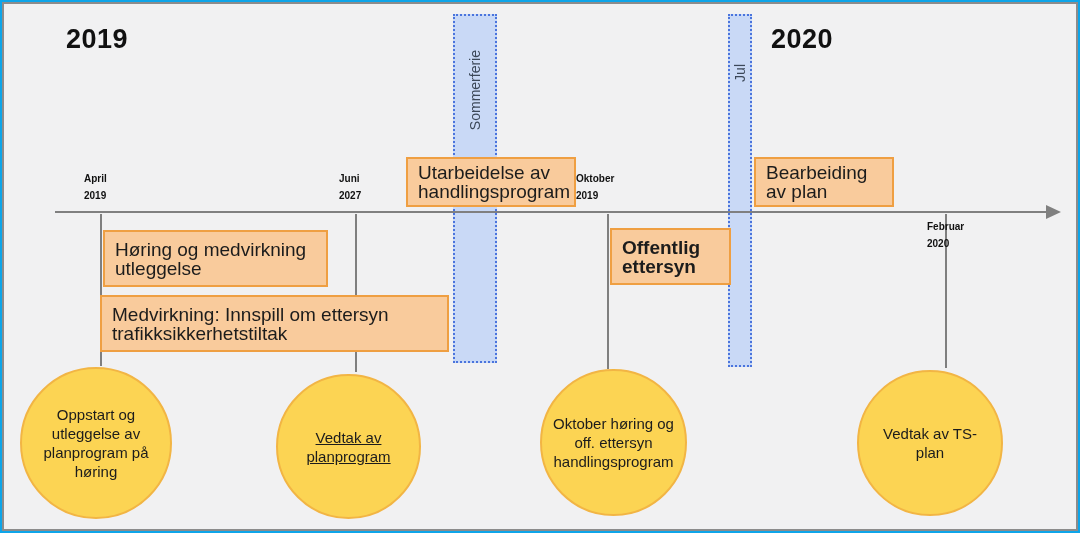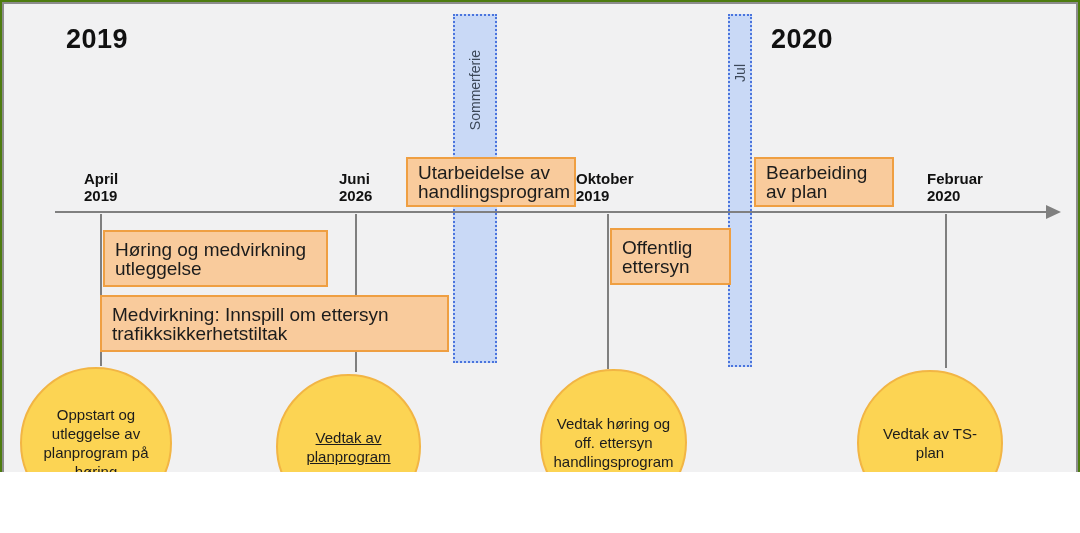--- a/index.html
+++ b/index.html
@@ -4,22 +4,22 @@
 <style>
   html, body {
     margin: 0;
     padding: 0;
     background: #ffffff;
     font-family: "Liberation Sans", "DejaVu Sans", sans-serif;
   }
   #stage {
     position: relative;
     width: 1080px;
-    height: 472px;
-    background: #4d7c0f;
+    height: 533px;
+    background: #0ea5e9;
     overflow: hidden;
   }
   #frame {
     position: absolute;
     left: 2px; top: 2px;
     width: 1072px; height: 525px;
     border: 2px solid #8c8c8c;
     background: var(--bg, #f1f1f2);
   }
 
@@ -64,21 +64,21 @@
     width: 0; height: 0;
     border-left: 15px solid var(--axis, #808080);
     border-top: 7px solid transparent;
     border-bottom: 7px solid transparent;
     z-index: 2;
   }
 
   .month-label {
     position: absolute;
     top: 170px;
-    font-size: 15px;
+    font-size: 10px;
     font-weight: bold;
     line-height: 17px;
     color: #111111;
     white-space: pre-line;
     z-index: 4;
   }
 
   .connector {
     position: absolute;
     top: 214px;
@@ -133,52 +133,52 @@
   <div class="band" style="left:728px; width:24px; height:353px;">
     <span class="band-label" style="top:48px;">Jul</span>
   </div>
 
   <div class="axis-line"></div>
   <div class="axis-arrowhead"></div>
 
   <div class="month-label" style="left:84px;">April
 2019</div>
   <div class="month-label" style="left:339px;">Juni
-2026</div>
+2027</div>
   <div class="month-label" style="left:576px;">Oktober
 2019</div>
-  <div class="month-label" style="left:927px;">Februar
+  <div class="month-label" style="left:927px;margin-top:48px;">Februar
 2020</div>
 
   <div class="connector" style="left:100px; height:152px;"></div>
   <div class="connector" style="left:355px; height:158px;"></div>
   <div class="connector" style="left:607px; height:155px;"></div>
   <div class="connector" style="left:945px; height:154px;"></div>
 
   <div class="phase-box" style="left:406px; top:157px; width:170px; height:50px;">
     <span>Utarbeidelse av handlingsprogram</span>
   </div>
   <div class="phase-box" style="left:754px; top:157px; width:140px; height:50px;">
     <span>Bearbeiding av plan</span>
   </div>
   <div class="phase-box" style="left:103px; top:230px; width:225px; height:57px;">
     <span>Høring og medvirkning utleggelse</span>
   </div>
   <div class="phase-box" style="left:100px; top:295px; width:349px; height:57px;">
     <span>Medvirkning: Innspill om ettersyn trafikksikkerhetstiltak</span>
   </div>
-  <div class="phase-box" style="left:610px; top:228px; width:121px; height:57px;">
+  <div class="phase-box" style="left:610px; top:228px; width:121px; height:57px;font-weight:bold;">
     <span>Offentlig ettersyn</span>
   </div>
 
   <div class="milestone-circle" style="left:20px; top:367px; width:152px; height:152px;">
     <span>Oppstart og utleggelse av planprogram på høring</span>
   </div>
   <div class="milestone-circle" style="left:276px; top:374px; width:145px; height:145px;text-decoration:underline;">
     <span>Vedtak av planprogram</span>
   </div>
   <div class="milestone-circle" style="left:540px; top:369px; width:147px; height:147px;">
-    <span>Vedtak høring og off. ettersyn handlingsprogram</span>
+    <span>Oktober høring og off. ettersyn handlingsprogram</span>
   </div>
   <div class="milestone-circle" style="left:857px; top:370px; width:146px; height:146px;">
     <span>Vedtak av TS-plan</span>
   </div>
 </div>
 
 </body></html>

